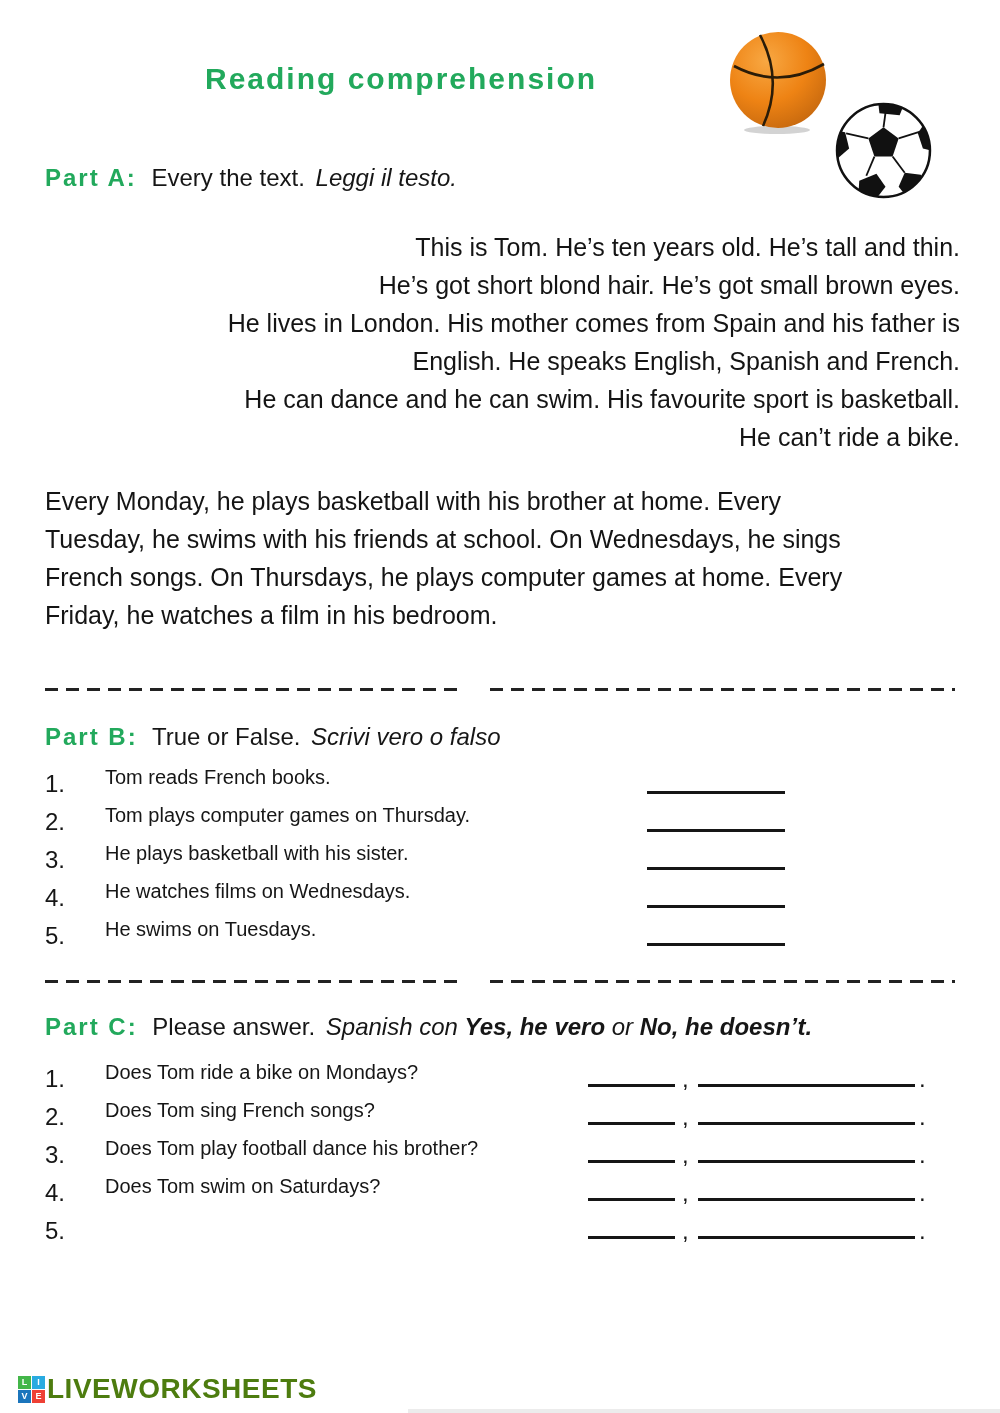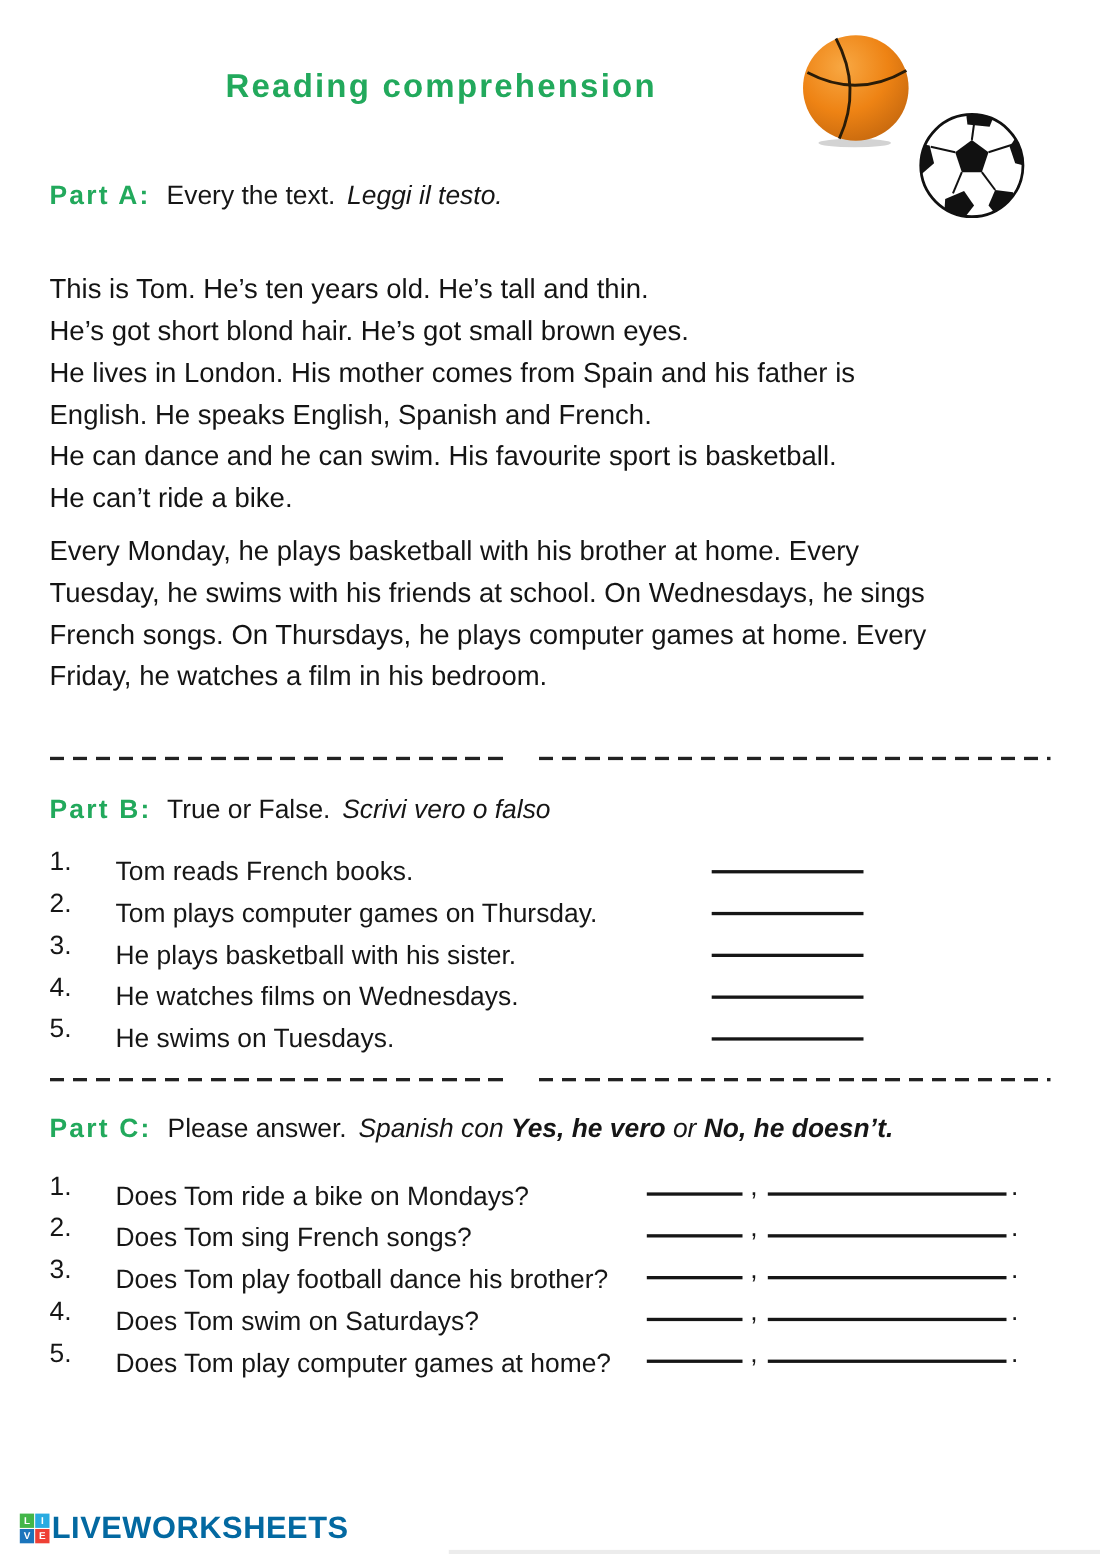--- a/index.html
+++ b/index.html
@@ -19,54 +19,54 @@
   .part-label { color:#22a95c; font-weight:bold; letter-spacing:2px; margin-right:8px; }
   .instr-en { color:#161616; margin-right:4px; }
   .it { font-style:italic; }
   .bi { font-style:italic; font-weight:bold; }
   #part-a-header { top:164px; }
   #part-b-header { top:723px; }
   #part-c-header { top:1013px; }
 
   .paragraph { left:45px; width:915px; font-size:25px; line-height:38px;
     white-space:pre-line; color:#141414; }
-  #paragraph-1 { top:244px; }
+  #paragraph-1 { top:228px;text-align:right; }
   #paragraph-2 { top:482px; }
 
   .divider-seg { height:3px;
     background:repeating-linear-gradient(to right, #222 0 13px, transparent 13px 21px); }
   .div-a { left:45px; width:415px; }
   .div-b { left:490px; width:465px; }
   .divider-1 { top:688px; }
   .divider-2 { top:980px; }
 
   .q-row { left:45px; width:910px; height:38px; position:absolute; white-space:nowrap; }
   .q-num { position:absolute; left:0; top:5px; font-size:24px; }
-  .q-text { position:absolute; left:60px; top:14px; font-size:24px; }
+  .q-text { position:absolute; left:60px; top:1px; font-size:20px; }
 
   .b-blank { position:absolute; left:602px; top:26px; width:138px;
     border-bottom:3px solid #161616; height:0; }
 
   .c-blank-short { position:absolute; left:543px; top:24px; width:87px;
     border-bottom:3px solid #161616; height:0; }
   .c-comma { position:absolute; left:637px; top:5px; font-size:24px; }
   .c-blank-long  { position:absolute; left:653px; top:24px; width:217px;
     border-bottom:3px solid #161616; height:0; }
   .c-period { position:absolute; left:874px; top:5px; font-size:24px; }
 
   .footer-logo { left:18px; top:1372px; height:34px; display:flex; align-items:center; cursor:pointer; }
   .logo-grid { width:27px; height:27px; display:grid;
     grid-template-columns:13px 13px; grid-template-rows:13px 13px; gap:1px; margin-right:2px; }
   .logo-cell { display:flex; align-items:center; justify-content:center;
     color:#fff; font-size:9px; font-weight:bold; line-height:1; }
   .cell-l { background:#43b649; }
   .cell-i { background:#29abe1; }
   .cell-v { background:#1b75bc; }
   .cell-e { background:#ee4035; }
-  .logo-word { font-size:28px; font-weight:800; color:#0369a1; letter-spacing:0.5px; }
+  .logo-word { font-size:28px; font-weight:800; color:#4d7c0f; letter-spacing:0.5px; }
 
   .bottom-strip { left:408px; top:1409px; width:592px; height:4px;
     background:#dcdcdc; opacity:0.55; }
 </style>
 </head>
 <body>
 
 <div id="page">
 
   <div class="abs title">Reading comprehension</div>
@@ -202,21 +202,20 @@
   <div class="q-row" style="top:1174px">
     <span class="q-num">4.</span>
     <span class="q-text">Does Tom swim on Saturdays?</span>
     <span class="c-blank-short"></span>
     <span class="c-comma">,</span>
     <span class="c-blank-long"></span>
     <span class="c-period">.</span>
   </div>
   <div class="q-row" style="top:1212px">
     <span class="q-num">5.</span>
-    <span class="q-text">Does Tom play computer games at home?</span>
     <span class="c-blank-short"></span>
     <span class="c-comma">,</span>
     <span class="c-blank-long"></span>
     <span class="c-period">.</span>
   </div>
 
   <div class="abs footer-logo">
     <span class="logo-grid">
       <span class="logo-cell cell-l">L</span>
       <span class="logo-cell cell-i">I</span>

